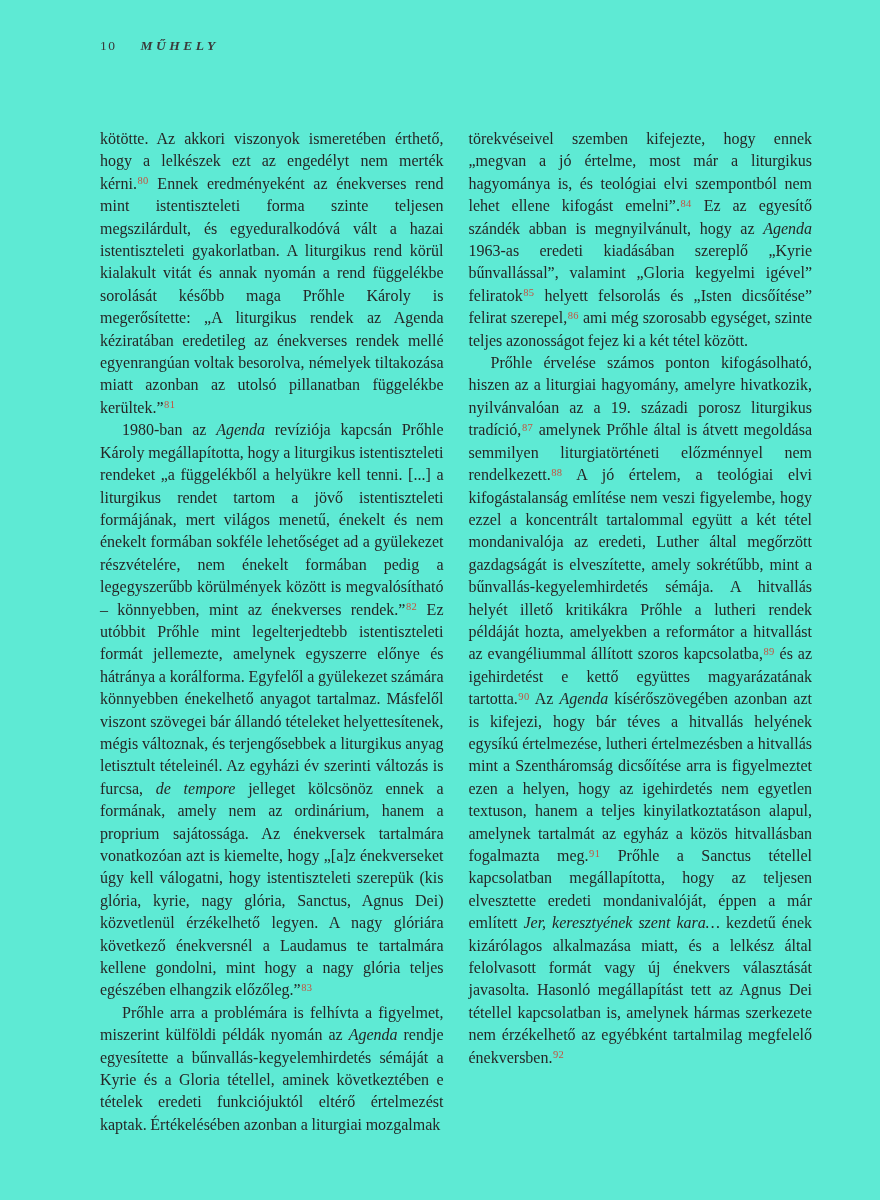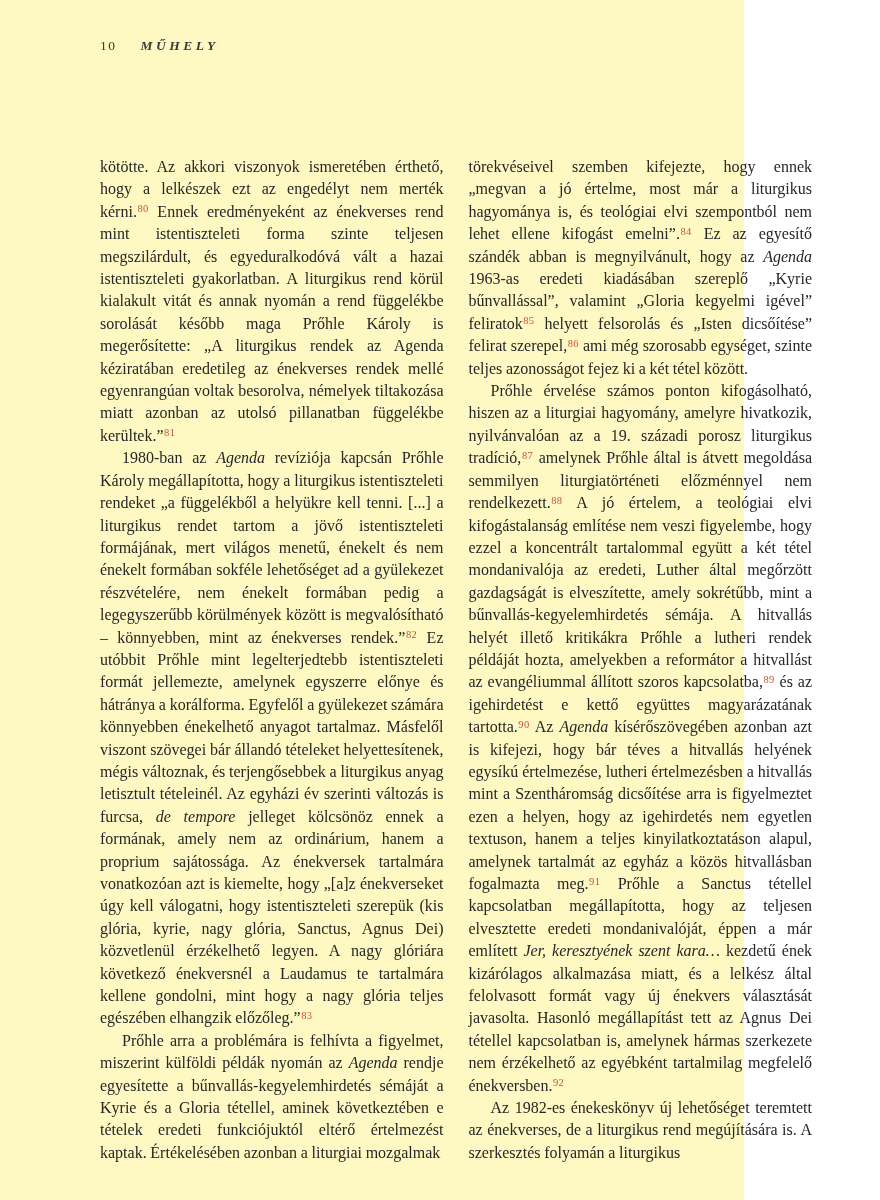--- a/index.html
+++ b/index.html
@@ -5,33 +5,33 @@
   :root { --accent: #c6513f; --ink: #262626; }
   * { box-sizing: border-box; }
   html, body { margin: 0; padding: 0; }
   body {
     width: 880px; height: 1200px;
     background: #ffffff;
     font-family: "Liberation Serif", serif;
     color: var(--ink);
     overflow: hidden;
   }
-  .page { position: relative; width: 744px; height: 1200px; background: #fef9c3; }
+  .page { position: relative; width: 880px; height: 1200px; background: #5eead4; }
 
   .running-head {
     position: absolute; left: 100px; top: 38px;
     display: flex; align-items: baseline; gap: 24px;
     font-size: 13.5px; color: #3a3a3a;
   }
   .page-number { letter-spacing: 1.5px; }
   .section-title { font-style: italic; letter-spacing: 3.5px; font-weight: bold; }
 
   .content {
     position: absolute; left: 100px; top: 128px; width: 712px;
-    display: flex; gap: 25px; margin-top: 28px;
+    display: flex; gap: 25px;
   }
   .column {
     width: 343.5px;
     text-align: justify;
     font-size: 16px;
     line-height: 22.4px;
     word-spacing: -0.3px;
   }
   p.para { margin: 0; padding: 0; }
   p.indent { text-indent: 22px; }
@@ -57,16 +57,15 @@
   </div>
   <div class="content">
     <div class="column">
         <p class="para"><span class="run-n">kötötte. Az akkori viszonyok ismeretében érthető, hogy a lelkészek ezt az engedélyt nem merték kérni.</span><span class="fn-ref">80</span><span class="run-n"> Ennek eredményeként az énekverses rend mint istentiszteleti forma szinte teljesen megszilárdult, és egyeduralkodóvá vált a hazai istentiszteleti gyakorlatban. A liturgikus rend körül kialakult vitát és annak nyomán a rend függelékbe sorolását később maga Prőhle Károly is megerősítette: „A liturgikus rendek az Agenda kéziratában eredetileg az énekverses rendek mellé egyenrangúan voltak besorolva, némelyek tiltakozása miatt azonban az utolsó pillanatban függelékbe kerültek.”</span><span class="fn-ref">81</span></p>
         <p class="para indent"><span class="run-n">1980-ban az </span><span class="run-i">Agenda</span><span class="run-n"> revíziója kapcsán Prőhle Károly megállapította, hogy a liturgikus istentiszteleti rendeket „a függelékből a helyükre kell tenni. [...] a liturgikus rendet tartom a jövő istentiszteleti formájának, mert világos menetű, énekelt és nem énekelt formában sokféle lehetőséget ad a gyülekezet részvételére, nem énekelt formában pedig a legegyszerűbb körülmények között is megvalósítható – könnyebben, mint az énekverses rendek.”</span><span class="fn-ref">82</span><span class="run-n"> Ez utóbbit Prőhle mint legelterjedtebb istentiszteleti formát jellemezte, amelynek egyszerre előnye és hátránya a korálforma. Egyfelől a gyülekezet számára könnyebben énekelhető anyagot tartalmaz. Másfelől viszont szövegei bár állandó tételeket helyettesítenek, mégis változnak, és terjengősebbek a liturgikus anyag letisztult tételeinél. Az egyházi év szerinti változás is furcsa, </span><span class="run-i">de tempore</span><span class="run-n"> jelleget kölcsönöz ennek a formának, amely nem az ordinárium, hanem a proprium sajátossága. Az énekversek tartalmára vonatkozóan azt is kiemelte, hogy „[a]z énekverseket úgy kell válogatni, hogy istentiszteleti szerepük (kis glória, kyrie, nagy glória, Sanctus, Agnus Dei) közvetlenül érzékelhető legyen. A nagy glóriára következő énekversnél a Laudamus te tartalmára kellene gondolni, mint hogy a nagy glória teljes egészében elhangzik előzőleg.”</span><span class="fn-ref">83</span></p>
         <p class="para indent"><span class="run-n">Prőhle arra a problémára is felhívta a figyelmet, miszerint külföldi példák nyomán az </span><span class="run-i">Agenda</span><span class="run-n"> rendje egyesítette a bűnvallás-kegyelemhirdetés sémáját a Kyrie és a Gloria tétellel, aminek következtében e tételek eredeti funkciójuktól eltérő értelmezést kaptak. Értékelésében azonban a liturgiai mozgalmak</span></p>
       </div>
     <div class="column">
         <p class="para"><span class="run-n">törekvéseivel szemben kifejezte, hogy ennek „megvan a jó értelme, most már a liturgikus hagyománya is, és teológiai elvi szempontból nem lehet ellene kifogást emelni”.</span><span class="fn-ref">84</span><span class="run-n"> Ez az egyesítő szándék abban is megnyilvánult, hogy az </span><span class="run-i">Agenda</span><span class="run-n"> 1963-as eredeti kiadásában szereplő „Kyrie bűnvallással”, valamint „Gloria kegyelmi igével” feliratok</span><span class="fn-ref">85</span><span class="run-n"> helyett felsorolás és „Isten dicsőítése” felirat szerepel,</span><span class="fn-ref">86</span><span class="run-n"> ami még szorosabb egységet, szinte teljes azonosságot fejez ki a két tétel között.</span></p>
         <p class="para indent"><span class="run-n">Prőhle érvelése számos ponton kifogásolható, hiszen az a liturgiai hagyomány, amelyre hivatkozik, nyilvánvalóan az a 19. századi porosz liturgikus tradíció,</span><span class="fn-ref">87</span><span class="run-n"> amelynek Prőhle által is átvett megoldása semmilyen liturgiatörténeti előzménnyel nem rendelkezett.</span><span class="fn-ref">88</span><span class="run-n"> A jó értelem, a teológiai elvi kifogástalanság említése nem veszi figyelembe, hogy ezzel a koncentrált tartalommal együtt a két tétel mondanivalója az eredeti, Luther által megőrzött gazdagságát is elveszítette, amely sokrétűbb, mint a bűnvallás-kegyelemhirdetés sémája. A hitvallás helyét illető kritikákra Prőhle a lutheri rendek példáját hozta, amelyekben a reformátor a hitvallást az evangéliummal állított szoros kapcsolatba,</span><span class="fn-ref">89</span><span class="run-n"> és az igehirdetést e kettő együttes magyarázatának tartotta.</span><span class="fn-ref">90</span><span class="run-n"> Az </span><span class="run-i">Agenda</span><span class="run-n"> kísérőszövegében azonban azt is kifejezi, hogy bár téves a hitvallás helyének egysíkú értelmezése, lutheri értelmezésben a hitvallás mint a Szentháromság dicsőítése arra is figyelmeztet ezen a helyen, hogy az igehirdetés nem egyetlen textuson, hanem a teljes kinyilatkoztatáson alapul, amelynek tartalmát az egyház a közös hitvallásban fogalmazta meg.</span><span class="fn-ref">91</span><span class="run-n"> Prőhle a Sanctus tétellel kapcsolatban megállapította, hogy az teljesen elvesztette eredeti mondanivalóját, éppen a már említett </span><span class="run-i">Jer, keresztyének szent kara…</span><span class="run-n"> kezdetű ének kizárólagos alkalmazása miatt, és a lelkész által felolvasott formát vagy új énekvers választását javasolta. Hasonló megállapítást tett az Agnus Dei tétellel kapcsolatban is, amelynek hármas szerkezete nem érzékelhető az egyébként tartalmilag megfelelő énekversben.</span><span class="fn-ref">92</span></p>
-        <p class="para indent"><span class="run-n">Az 1982-es énekeskönyv új lehetőséget teremtett az énekverses, de a liturgikus rend megújítására is. A szerkesztés folyamán a liturgikus</span></p>
       </div>
   </div>
 </div>
 
 </body></html>

